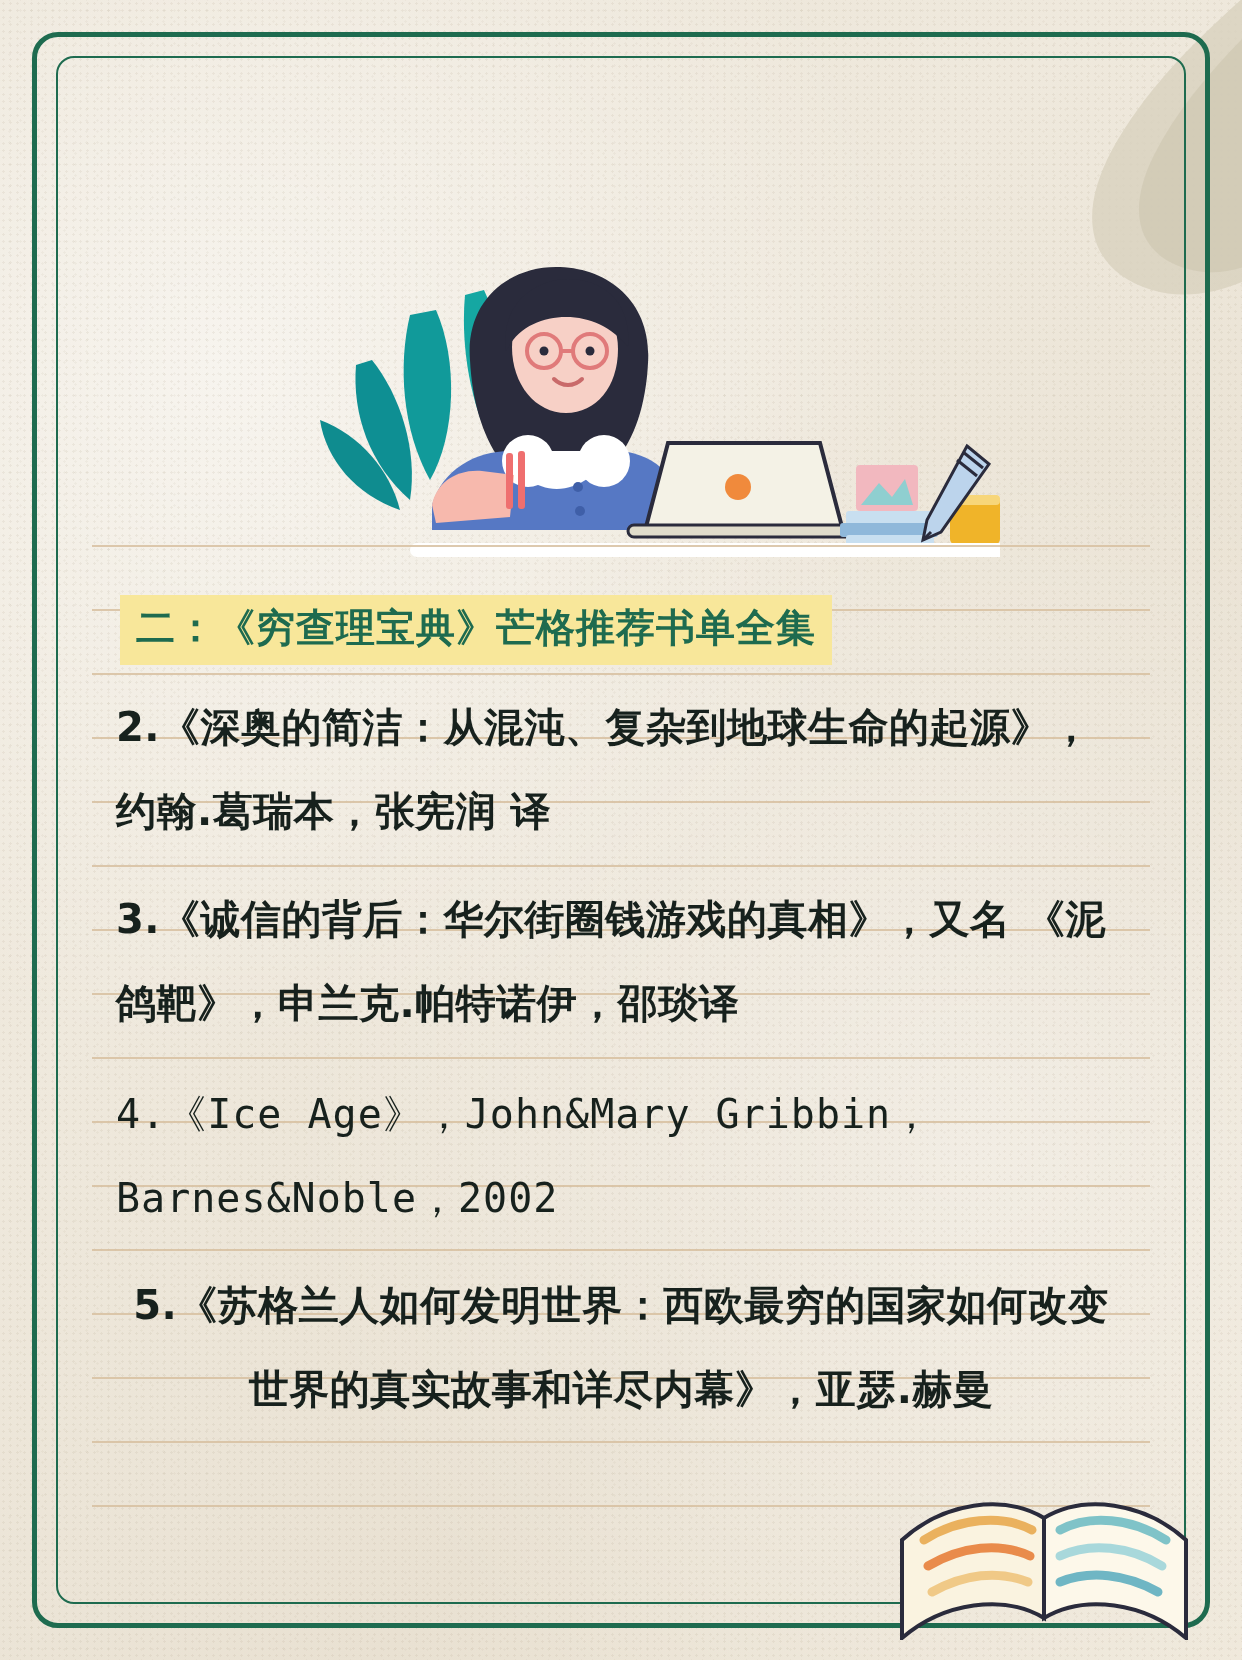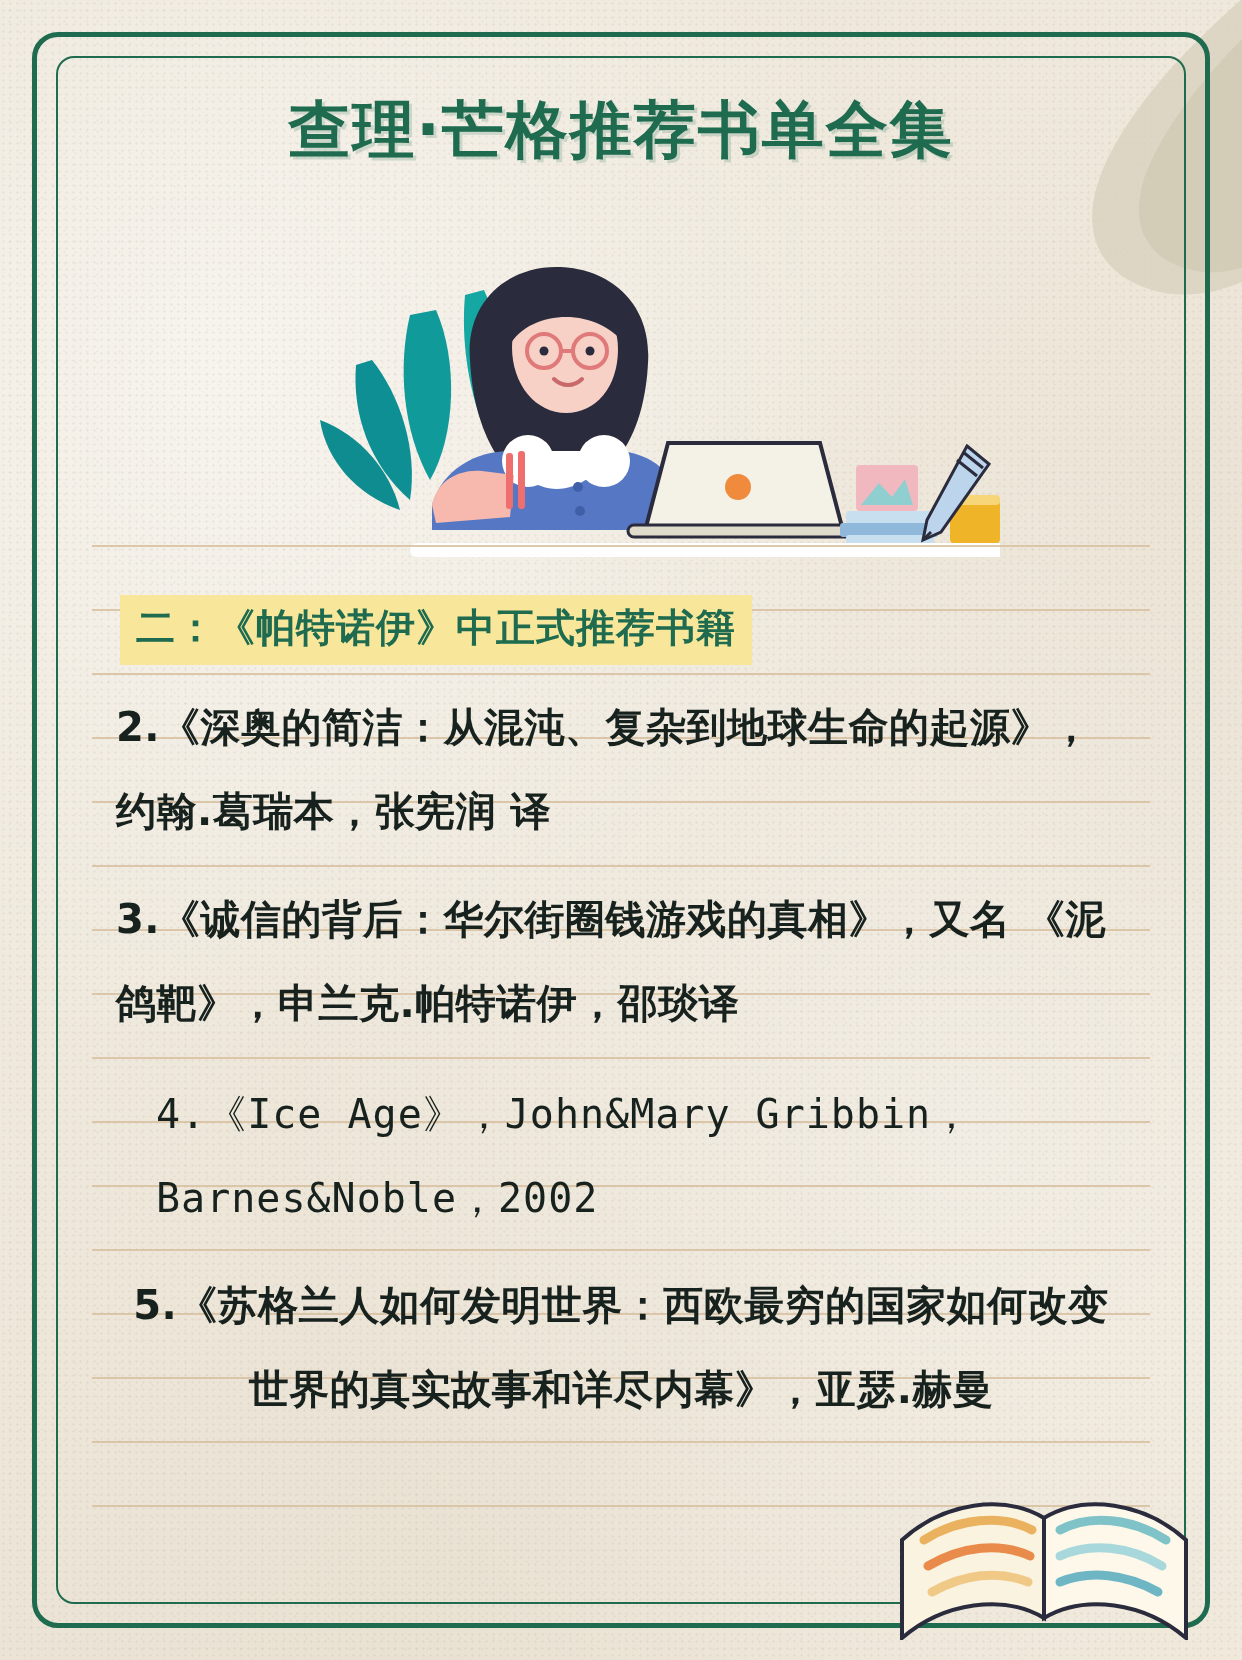--- a/index.html
+++ b/index.html
@@ -134,21 +134,20 @@
     font-size: 40px;
     line-height: 84px;
     color: #17211d;
     font-weight: 700;
     letter-spacing: 0.5px;
   }
   .entry.latin {
     font-family: "DejaVu Sans Mono", "Liberation Mono", monospace;
     font-weight: 400;
     letter-spacing: 1px;
-    margin-left: 40px;
   }
 
   .e2 { top: 140px; }
   .e3 { top: 332px; }
   .e4 { top: 527px; }
   .e5 { top: 718px; text-align: center; }
 
   
   .book {
     position: absolute;
@@ -166,21 +165,20 @@
   <div class="grain"></div>
 
   <svg class="swoosh" viewBox="0 0 470 430">
     <path d="M470,-20 C380,60 300,120 250,210 C215,275 225,330 290,350 C350,368 420,330 470,280 Z" fill="#d9d2c0" opacity="0.85"></path>
     <path d="M470,10 C400,80 330,140 292,215 C262,275 278,318 330,330 C380,342 435,305 470,265 Z" fill="#cfc7b2" opacity="0.7"></path>
   </svg>
 
   <div class="border-outer"></div>
   <div class="border-inner"></div>
 
-  <div class="title">查理·芒格推荐书单全集</div>
 
   <svg class="illu" viewBox="0 0 740 310">
 
     <g>
       <path d="M150,60 C138,110 142,175 170,225 C196,180 198,105 176,55 Z" fill="#119a9a"></path>
       <path d="M96,110 C92,160 110,210 150,245 C158,195 140,140 112,105 Z" fill="#0e8f93"></path>
       <path d="M205,40 C200,95 212,160 240,205 C256,150 248,85 224,35 Z" fill="#15a7a2"></path>
       <path d="M60,165 C66,205 96,240 140,255 C130,215 100,180 60,165 Z" fill="#0f8c8f"></path>
     </g>
 
@@ -261,21 +259,21 @@
     <div class="ln" style="top:576px"></div>
     <div class="ln" style="top:640px"></div>
     <div class="ln" style="top:704px"></div>
     <div class="ln" style="top:768px"></div>
     <div class="ln" style="top:832px"></div>
     <div class="ln" style="top:896px"></div>
     <div class="ln" style="top:960px"></div>
   </div>
 
   <div class="content">
-    <div class="section-head">二：《帕特诺伊》中正式推荐书籍</div>
+    <div class="section-head">二：《穷查理宝典》芒格推荐书单全集</div>
 
     <div class="entry e2">2.《深奥的简洁：从混沌、复杂到地球生命的起源》，约翰.葛瑞本，张宪润 译</div>
     <div class="entry e3">3.《诚信的背后：华尔街圈钱游戏的真相》，又名 《泥鸽靶》，申兰克.帕特诺伊，邵琰译</div>
     <div class="entry e4 latin">4.《Ice Age》，John&amp;Mary Gribbin，Barnes&amp;Noble，2002</div>
     <div class="entry e5">5.《苏格兰人如何发明世界：西欧最穷的国家如何改变世界的真实故事和详尽内幕》，亚瑟.赫曼</div>
   </div>
 
   <svg class="book" viewBox="0 0 330 250">
     <path d="M18,150 C60,112 120,104 160,128 L160,228 C120,204 60,212 18,248 Z" fill="#faf3e0" stroke="#2a2b3c" stroke-width="4"></path>
     <path d="M302,150 C260,112 200,104 160,128 L160,228 C200,204 260,212 302,248 Z" fill="#fdf8ea" stroke="#2a2b3c" stroke-width="4"></path>

